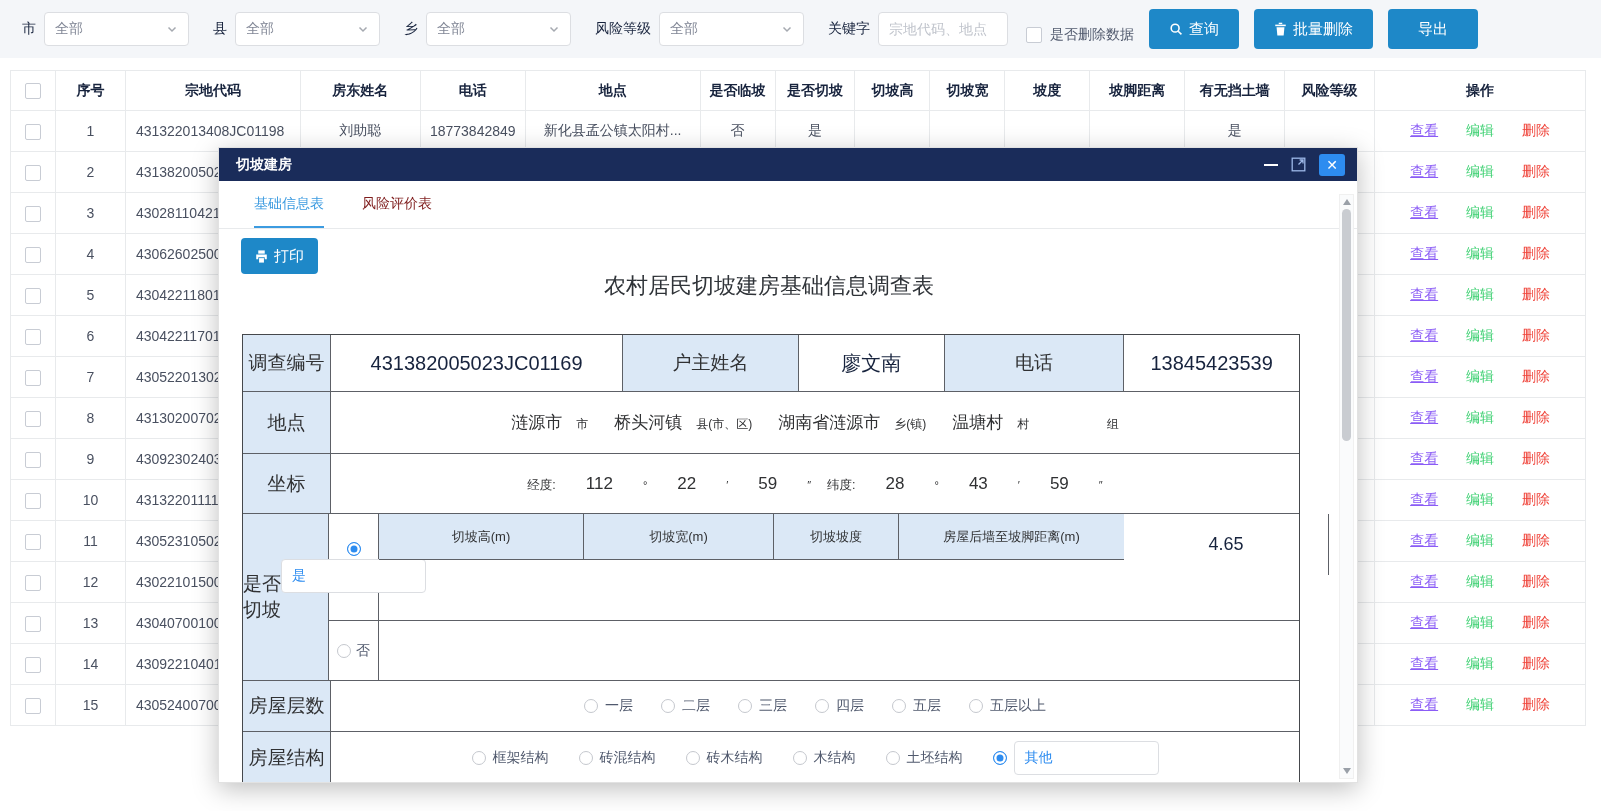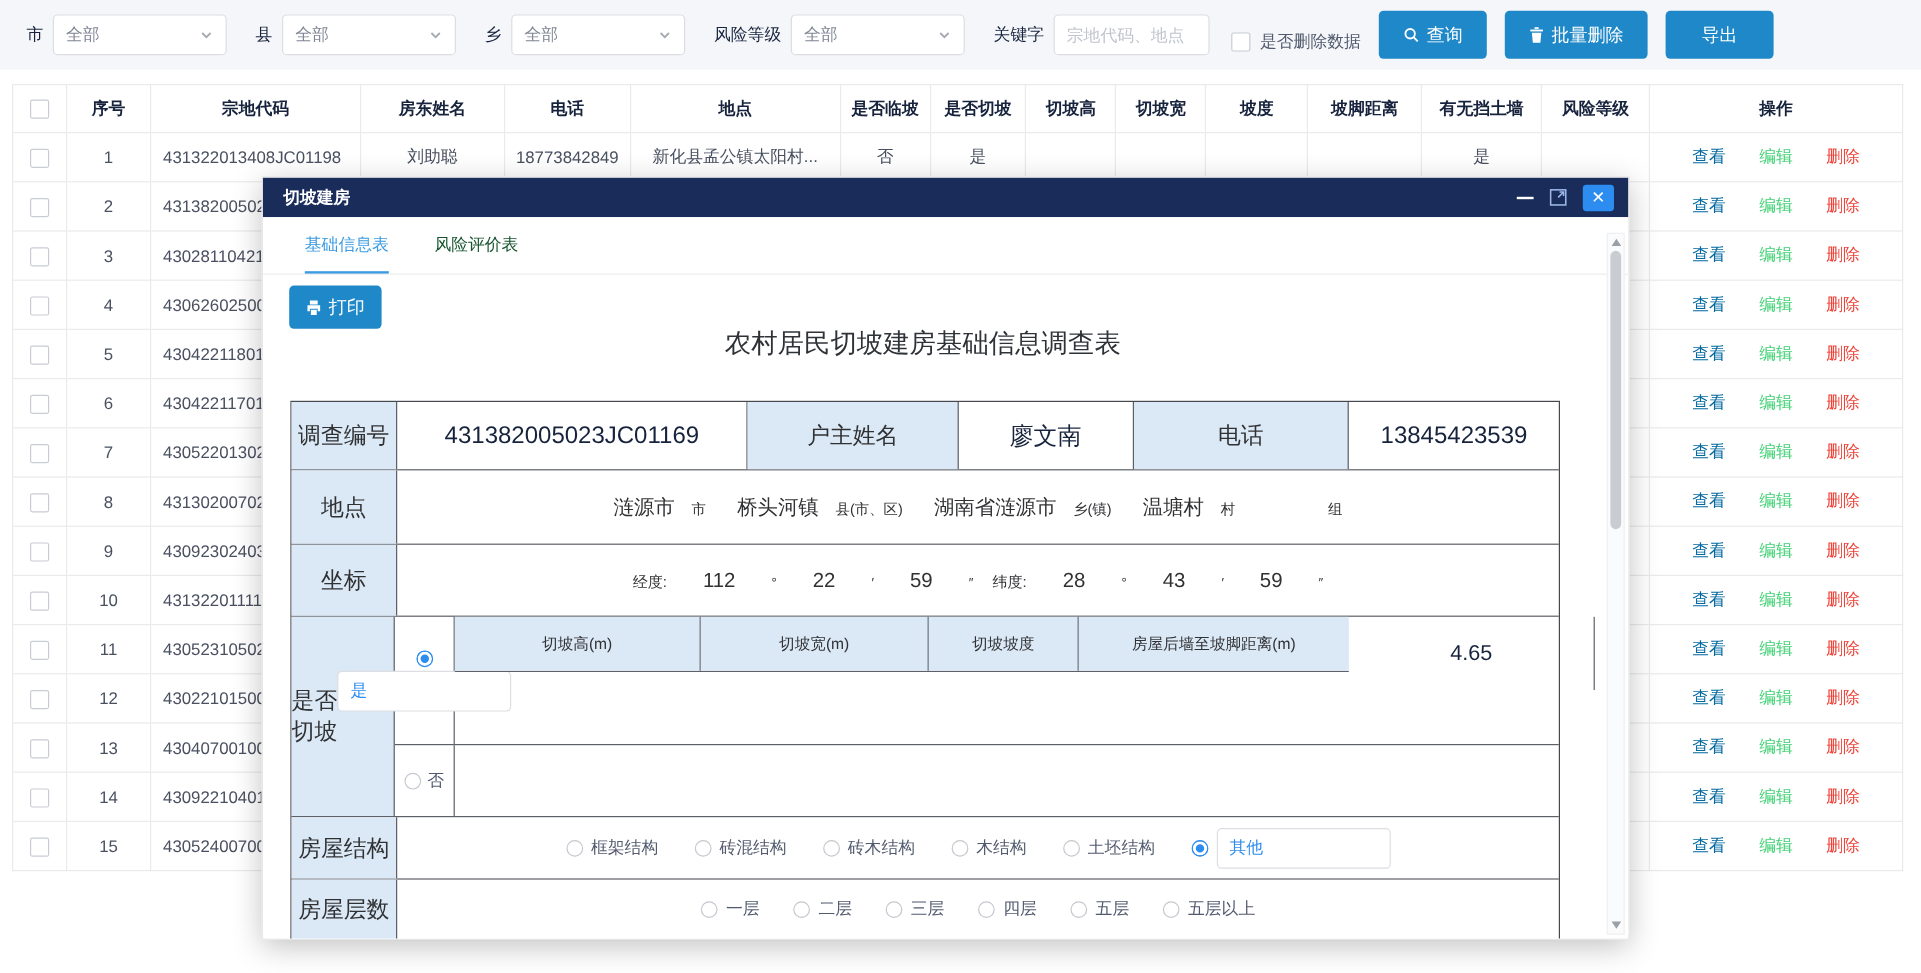--- a/index.html
+++ b/index.html
@@ -26,34 +26,34 @@
     gap:6px; cursor:pointer; padding:0 20px; margin-left:15px; white-space:nowrap;
     font-family:"Liberation Sans","DejaVu Sans",sans-serif; }
 
   
   .data-table { position:absolute; left:10px; top:70px; width:1576px; border-collapse:collapse; }
   .data-table th, .data-table td { border:1px solid #e8eaec; text-align:center; }
   .data-table th { height:40px; font-size:14px; font-weight:bold; color:#17233d; background:#fff; }
   .data-table td { height:41px; font-size:14px; color:#495060; background:#fff; }
   td.code-cell { text-align:left; padding-left:10px; }
   .lnk { cursor:pointer; margin:0 12px; white-space:nowrap; }
-  .lnk.v { color:#0369a1; } .lnk.e { color:#3fd173; } .lnk.d { color:#ef4238; }
+  .lnk.v { color:#8b5cf6;text-decoration:underline; } .lnk.e { color:#3fd173; } .lnk.d { color:#ef4238; }
 
   
   .modal { position:absolute; left:218px; top:147px; width:1140px; height:636px; background:#fff;
     box-shadow:0 6px 24px rgba(0,0,0,.25); border:1px solid #e2e2e2; z-index:10; overflow:hidden; }
   .modal-header { height:33px; background:#1a2c5a; display:flex; align-items:center; padding:0 12px 0 17px; }
   .modal-title { color:#fff; font-size:14px; font-weight:bold; flex:1; }
   .mh-icons { display:flex; align-items:center; gap:13px; }
   .ic-min { width:14px; height:2px; background:#fff; cursor:pointer; }
   .ic-close { width:26px; height:22px; background:#2d8cf0; border-radius:3px; color:#fff;
     font-size:14px; font-weight:bold; display:flex; align-items:center; justify-content:center; cursor:pointer; }
   .modal-tabs { height:48px; border-bottom:1px solid #e8eaec; display:flex; align-items:flex-end;
     padding-left:35px; gap:38px; background:#fff; }
-  .tab { font-size:14px; color:#14532d; padding-bottom:13px; cursor:pointer; border-bottom:2px solid transparent; }
+  .tab { font-size:14px; color:#7f1d1d; padding-bottom:13px; cursor:pointer; border-bottom:2px solid transparent; }
   .tab.active { color:#3c9be0; border-bottom-color:#3c9be0; }
   .modal-body { position:relative; height:555px; background:#fff; }
   .print-btn { position:absolute; left:22px; top:9px; height:36px; padding:0 14px; }
   .form-title { position:absolute; left:0; top:42px; width:1100px; text-align:center;
     font-size:22px; color:#2f3338; }
 
   
   .scrollbar { position:absolute; right:3px; top:46px; bottom:3px; width:15px;
     background:#fafbfc; border:1px solid #f0f0f0; }
   .sb-up, .sb-down { position:absolute; left:3px; width:0; height:0;
@@ -683,20 +683,52 @@
           <div class="cut-bottom">
             <div class="cut-no">
               <span class="rd"></span>
               <span class="rd-lb cut-word">否</span>
             </div>
             <div class="cut-empty"></div>
           </div>
         </div>
       </div>
 
+      <div class="frow fr6">
+        <div class="fcell lab w-lab">房屋层数</div>
+        <div class="fcell wide">
+            <div class="opt-row" style="gap:28px;">
+              <span class="opt">
+                <span class="rd"></span>
+                <span class="rd-lb">一层</span>
+              </span>
+              <span class="opt">
+                <span class="rd"></span>
+                <span class="rd-lb">二层</span>
+              </span>
+              <span class="opt">
+                <span class="rd"></span>
+                <span class="rd-lb">三层</span>
+              </span>
+              <span class="opt">
+                <span class="rd"></span>
+                <span class="rd-lb">四层</span>
+              </span>
+              <span class="opt">
+                <span class="rd"></span>
+                <span class="rd-lb">五层</span>
+              </span>
+              <span class="opt">
+                <span class="rd"></span>
+                <span class="rd-lb">五层以上</span>
+              </span>
+            </div>
+          </div>
+      </div>
+
       <div class="frow fr5">
         <div class="fcell lab w-lab">房屋结构</div>
         <div class="fcell wide">
             <div class="opt-row">
               <span class="opt">
                 <span class="rd"></span>
                 <span class="rd-lb">框架结构</span>
               </span>
               <span class="opt">
                 <span class="rd"></span>
@@ -714,52 +746,20 @@
                 <span class="rd"></span>
                 <span class="rd-lb">土坯结构</span>
               </span>
               <span class="opt">
                 <span class="rd on"></span>
                 <span class="rd-lb sel">其他</span>
               </span>
             </div>
           </div>
       </div>
-
-      <div class="frow fr6">
-        <div class="fcell lab w-lab">房屋层数</div>
-        <div class="fcell wide">
-            <div class="opt-row" style="gap:28px;">
-              <span class="opt">
-                <span class="rd"></span>
-                <span class="rd-lb">一层</span>
-              </span>
-              <span class="opt">
-                <span class="rd"></span>
-                <span class="rd-lb">二层</span>
-              </span>
-              <span class="opt">
-                <span class="rd"></span>
-                <span class="rd-lb">三层</span>
-              </span>
-              <span class="opt">
-                <span class="rd"></span>
-                <span class="rd-lb">四层</span>
-              </span>
-              <span class="opt">
-                <span class="rd"></span>
-                <span class="rd-lb">五层</span>
-              </span>
-              <span class="opt">
-                <span class="rd"></span>
-                <span class="rd-lb">五层以上</span>
-              </span>
-            </div>
-          </div>
-      </div>
     </div>
   </div>
 
   <div class="scrollbar">
     <span class="sb-up"></span>
     <span class="sb-thumb"></span>
     <span class="sb-down"></span>
   </div>
 </div>
 

